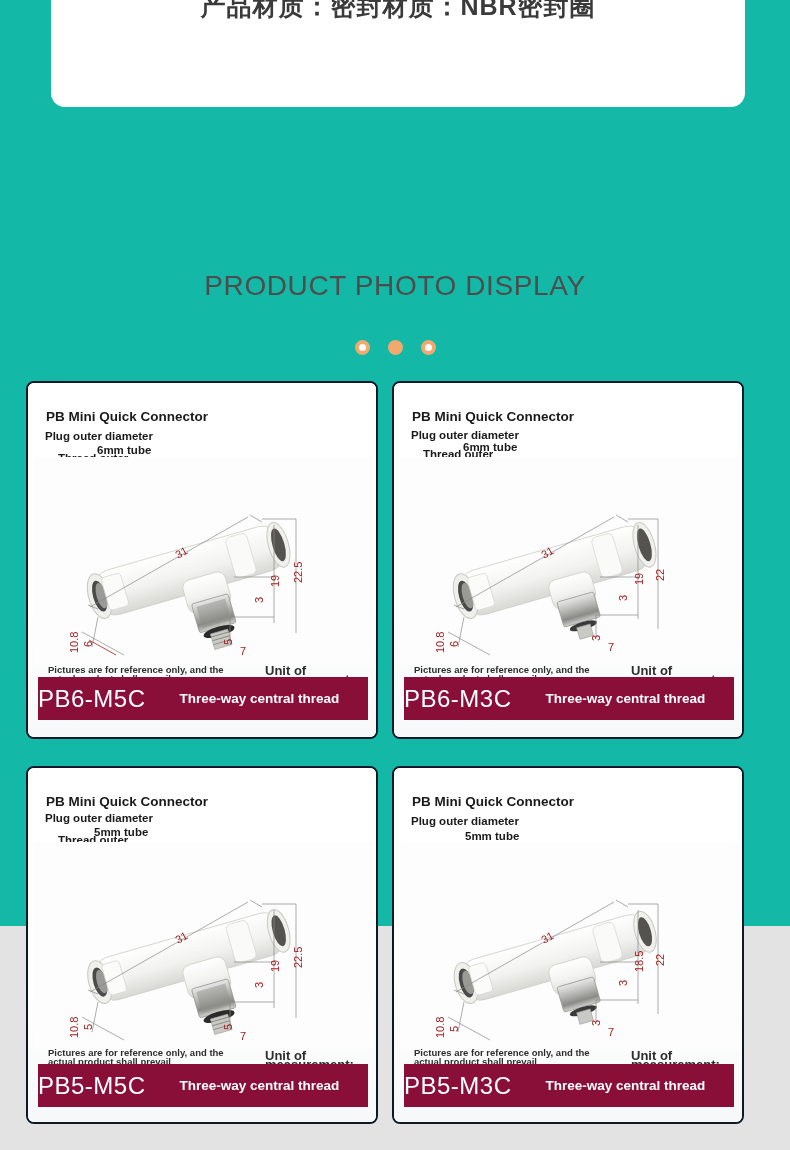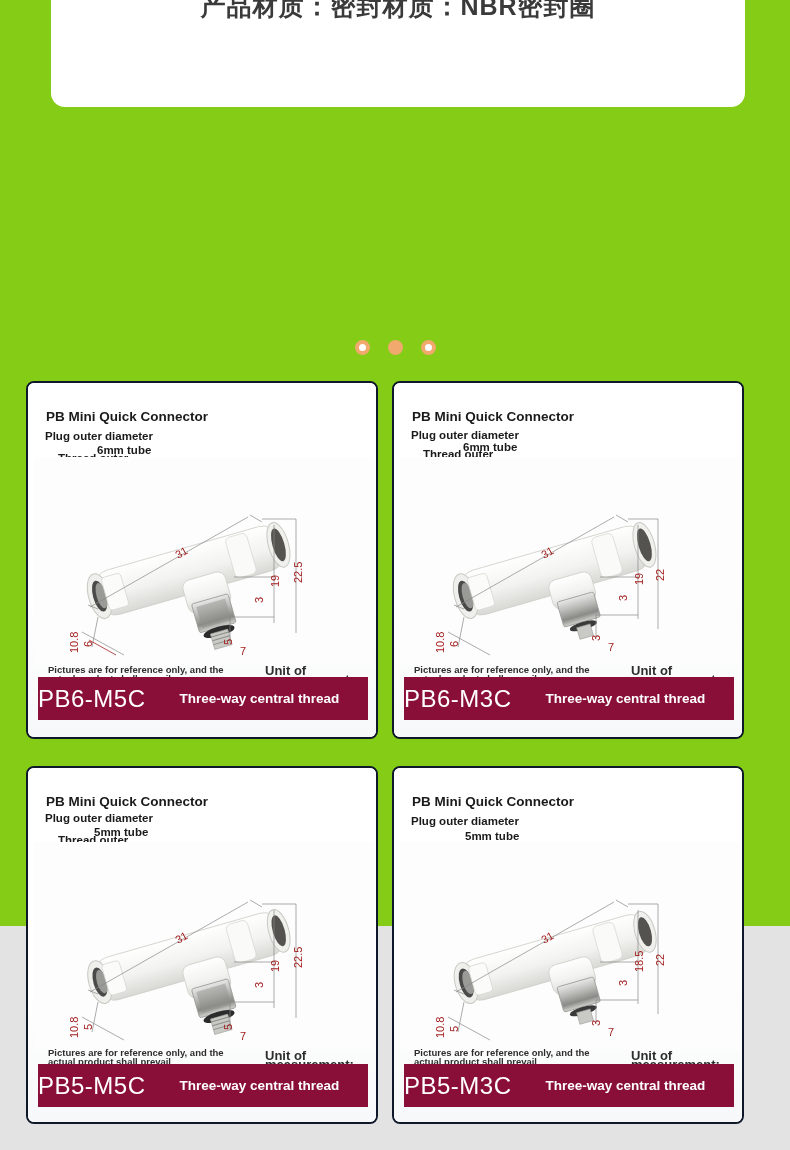--- a/index.html
+++ b/index.html
@@ -9,21 +9,21 @@
     height: 1150px;
     overflow: hidden;
     background: #e3e3e3;
     font-family: "Liberation Sans", sans-serif;
   }
 
   .page {
     position: relative;
     width: 790px;
     height: 926px;
-    background: #84cc16;
+    background: #14b8a6;
   }
 
   
   .top-card {
     position: absolute;
     left: 51px;
     top: -60px;
     width: 694px;
     height: 167px;
     background: #ffffff;
@@ -228,20 +228,21 @@
 </style>
 </head>
 <body>
 
 <div class="page">
 
   <div class="top-card">
     <div class="top-card-line-cn">产品材质：密封材质：NBR密封圈</div>
   </div>
 
+  <div class="section-subheading">PRODUCT PHOTO DISPLAY</div>
 
   <div class="dots">
     <span class="dot ring"></span>
     <span class="dot filled"></span>
     <span class="dot ring"></span>
   </div>
 
   <div class="card card-1">
     <div class="card-inner">
       <div class="card-title">PB Mini Quick Connector</div>

